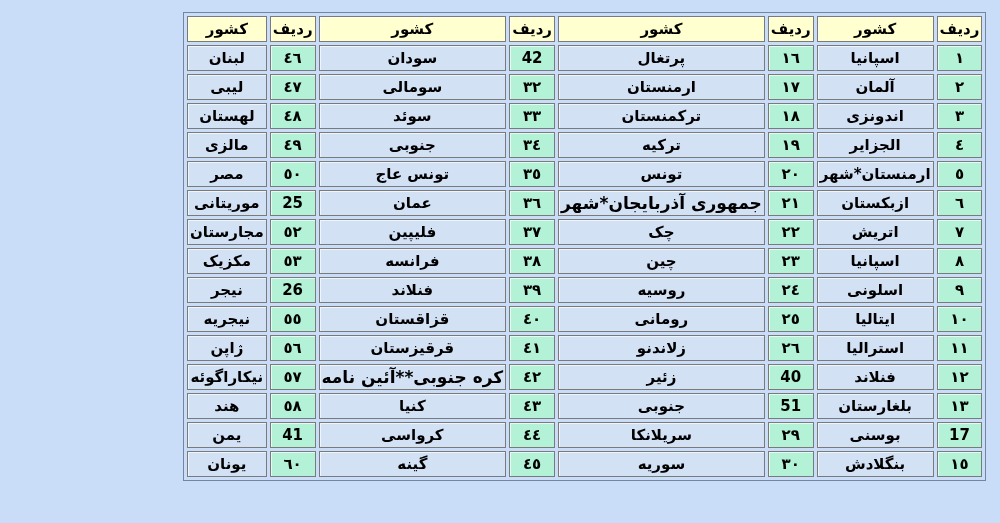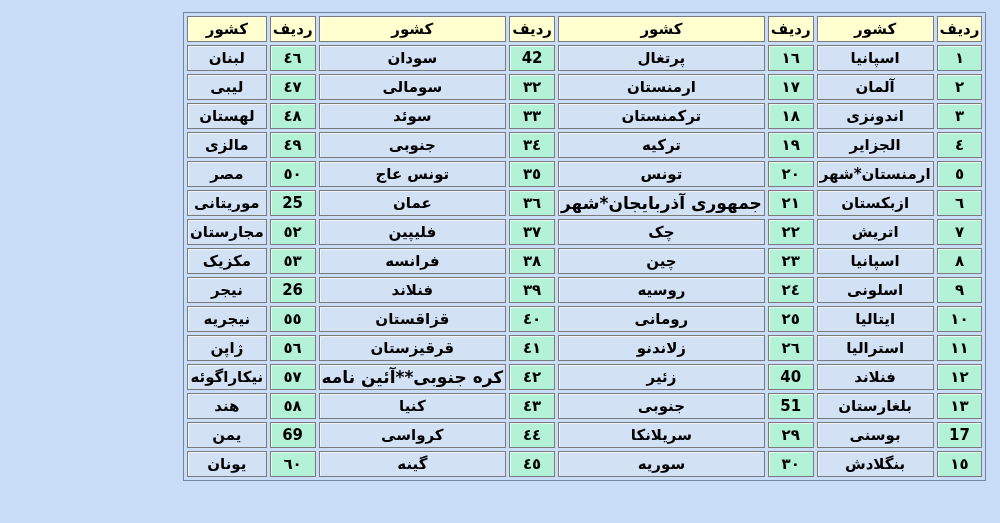--- a/index.html
+++ b/index.html
@@ -180,21 +180,21 @@
         <td class="radif">٥٨</td>
         <td class="country cw3">هند</td>
       </tr>
       <tr>
         <td class="radif">17</td>
         <td class="country cw0">بوسنی</td>
         <td class="radif">٢٩</td>
         <td class="country cw1">سریلانکا</td>
         <td class="radif">٤٤</td>
         <td class="country cw2">کرواسی</td>
-        <td class="radif">69</td>
+        <td class="radif">41</td>
         <td class="country cw3">یمن</td>
       </tr>
       <tr>
         <td class="radif">١٥</td>
         <td class="country cw0">بنگلادش</td>
         <td class="radif">٣٠</td>
         <td class="country cw1">سوریه</td>
         <td class="radif">٤٥</td>
         <td class="country cw2">گینه</td>
         <td class="radif">٦٠</td>

